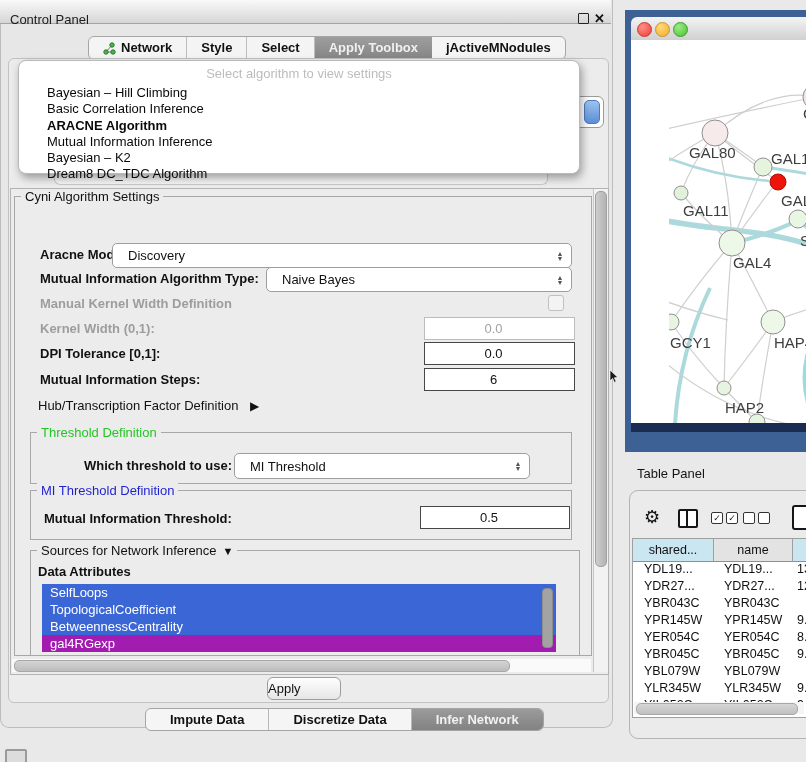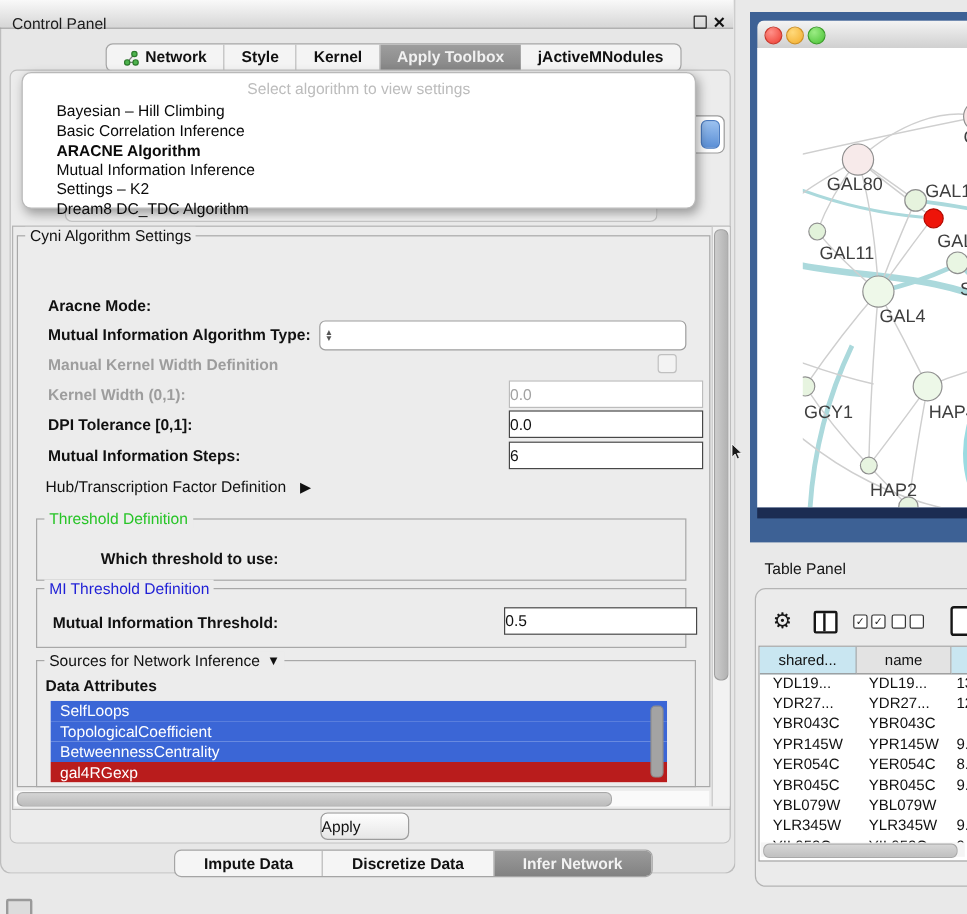--- a/index.html
+++ b/index.html
@@ -58,21 +58,21 @@
   .grp-title{position:absolute;top:-8px;left:6px;background:#ececec;padding:0 4px;font-size:13px;}
   .blue{color:#1f1fd6;} .green{color:#27c427;}
 
   .lbl{font-size:13px;white-space:nowrap;} .b{font-weight:bold;} .dis{color:#9d9d9d;}
 
   .combo{background:#fff;border:1px solid #9e9e9e;border-radius:5px;font-size:13px;
          display:flex;align-items:center;}
   .combo .ctext{padding-left:15px;flex:1;}
   .spin{width:14px;display:flex;flex-direction:column;align-items:center;line-height:5px;
         font-size:7px;color:#555;margin-right:4px;}
-  .field{background:#fff;font-size:13px;text-align:left;line-height:21px;padding-right:23px;}
+  .field{background:#fff;font-size:13px;text-align:center;line-height:21px;padding-right:12px;}
   .field.en{border:1.5px solid #474747;}
   .field.di{border:1px solid #bcbcbc;color:#a2a2a2;}
   .chk{width:14px;height:14px;border:1px solid #c0c0c0;border-radius:3px;background:#f3f3f3;}
 
   .attr-list{left:42px;top:584px;width:514px;height:68px;background:#fff;overflow:hidden;}
   .attr-item{height:17px;line-height:17px;font-size:13px;color:#fff;padding-left:8px;}
   .attr-scroll{position:absolute;right:3px;top:4px;width:9px;height:58px;border-radius:4px;
                background:#a3a3a3;border:1px solid #8d8d8d;}
 
   .apply{left:267px;top:677px;width:72px;height:21px;border:1px solid #9c9c9c;border-radius:6px;
@@ -137,21 +137,21 @@
         <circle cx="3" cy="10" r="2.2" fill="#4db34d" stroke="#2c7a2c"></circle>
         <circle cx="9" cy="3" r="2.2" fill="#4db34d" stroke="#2c7a2c"></circle>
         <circle cx="10" cy="10" r="2.2" fill="#4db34d" stroke="#2c7a2c"></circle>
       </svg>
       <span>Network</span>
     </div>
     <div class="tab">
         <span>Style</span>
       </div>
     <div class="tab">
-        <span>Kernel</span>
+        <span>Select</span>
       </div>
     <div class="tab sel">
         <span>Apply Toolbox</span>
       </div>
     <div class="tab">
         <span>jActiveMNodules</span>
       </div>
   </div>
 
   <div class="abs cp-content"></div>
@@ -161,38 +161,46 @@
     </div>
   <div class="abs combo-sliver2"></div>
 
   <div class="abs dd">
     <div class="dd-ph">Select algorithm to view settings</div>
     <div id="algo-options">
         <div class="dd-item">Bayesian – Hill Climbing</div>
         <div class="dd-item">Basic Correlation Inference</div>
         <div class="dd-item hl">ARACNE Algorithm</div>
         <div class="dd-item">Mutual Information Inference</div>
-        <div class="dd-item">Settings – K2</div>
+        <div class="dd-item">Bayesian – K2</div>
         <div class="dd-item">Dream8 DC_TDC Algorithm</div>
       </div>
   </div>
 
   <div class="abs scrollpane"></div>
   <div class="abs vscroll"></div>
   <div class="abs vthumb"></div>
   <div class="abs hscroll"></div>
   <div class="abs hthumb"></div>
 
   <div class="abs grp" style="left:14px;top:196px;width:576px;height:458px;">
     <span class="grp-title">Cyni Algorithm Settings</span>
   </div>
 
   <div class="abs lbl b" style="left:40px;top:247px;">Aracne Mode:</div>
+  <div class="abs combo" style="left:112px;top:243px;width:458px;height:23px;">
+    <span class="ctext">Discovery</span>
+    <span class="spin">
+        <span>▲</span>
+        <span>▼</span>
+      </span>
+  </div>
   <div class="abs lbl b" style="left:40px;top:271px;">Mutual Information Algorithm Type:</div>
   <div class="abs combo" style="left:266px;top:267px;width:304px;height:23px;">
+    <span class="ctext">Naive Bayes</span>
     <span class="spin">
         <span>▲</span>
         <span>▼</span>
       </span>
   </div>
   <div class="abs lbl b dis" style="left:40px;top:296px;">Manual Kernel Width Definition</div>
   <div class="abs chk" style="left:548px;top:295px;"></div>
   <div class="abs lbl b dis" style="left:40px;top:321px;">Kernel Width (0,1):</div>
   <div class="abs field di" style="left:424px;top:317px;width:137px;height:21px;">0.0</div>
   <div class="abs lbl b" style="left:40px;top:346px;">DPI Tolerance [0,1]:</div>
@@ -202,40 +210,47 @@
 
   <div class="abs" style="left:38px;top:398px;font-size:13px;">
     <span>Hub/Transcription Factor Definition</span>
     <span style="margin-left:8px;font-size:12px;">▶</span>
   </div>
 
   <div class="abs grp" style="left:30px;top:432px;width:540px;height:50px;">
     <span class="grp-title green">Threshold Definition</span>
   </div>
   <div class="abs lbl b" style="left:84px;top:458px;">Which threshold to use:</div>
+  <div class="abs combo" style="left:234px;top:453px;width:294px;height:24px;">
+    <span class="ctext">MI Threshold</span>
+    <span class="spin">
+        <span>▲</span>
+        <span>▼</span>
+      </span>
+  </div>
 
   <div class="abs grp" style="left:30px;top:490px;width:540px;height:48px;">
     <span class="grp-title blue">MI Threshold Definition</span>
   </div>
   <div class="abs lbl b" style="left:44px;top:511px;">Mutual Information Threshold:</div>
   <div class="abs field en" style="left:420px;top:506px;width:136px;height:21px;">0.5</div>
 
   <div class="abs grp" style="left:30px;top:550px;width:548px;height:104px;">
     <span class="grp-title" style="display:flex;gap:6px;align-items:center;">
       <span>Sources for Network Inference</span>
       <span style="font-size:11px;">▼</span>
     </span>
   </div>
   <div class="abs lbl b" style="left:38px;top:564px;">Data Attributes</div>
   <div class="abs attr-list">
     <div id="attr-items">
         <div class="attr-item" style="background: rgb(59, 102, 214);">SelfLoops</div>
         <div class="attr-item" style="background: rgb(59, 102, 214);">TopologicalCoefficient</div>
         <div class="attr-item" style="background: rgb(59, 102, 214);">BetweennessCentrality</div>
-        <div class="attr-item" style="background: #b91c1c;">gal4RGexp</div>
+        <div class="attr-item" style="background: #a21caf;">gal4RGexp</div>
       </div>
     <div class="attr-scroll"></div>
   </div>
 
   <div class="abs apply">Apply</div>
   <div class="abs btabs">
     <div class="btab">Impute Data</div>
     <div class="btab">Discretize Data</div>
     <div class="btab sel">Infer Network</div>
   </div>

